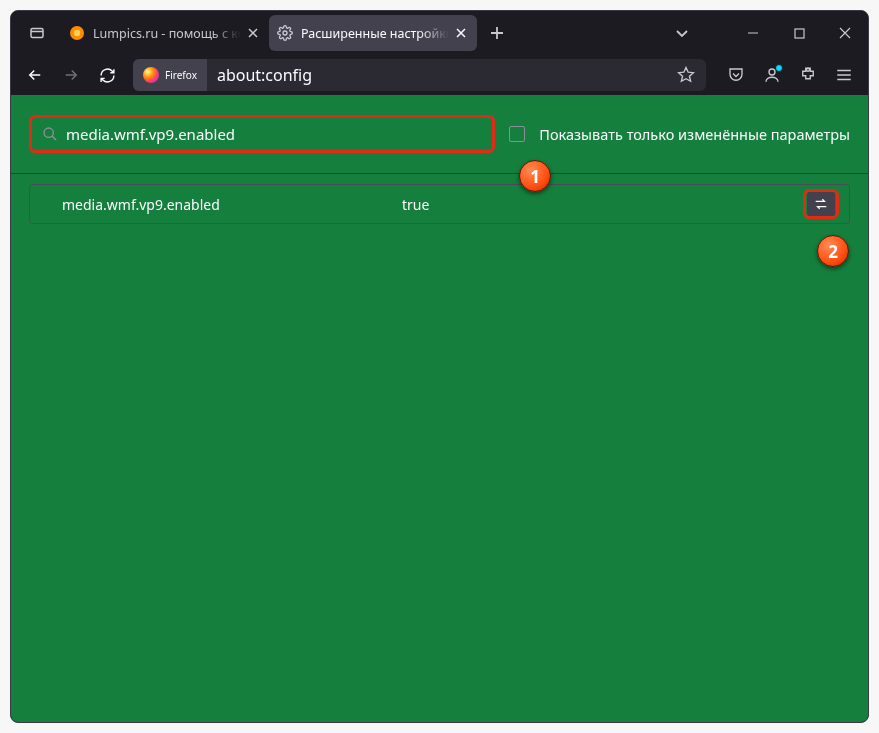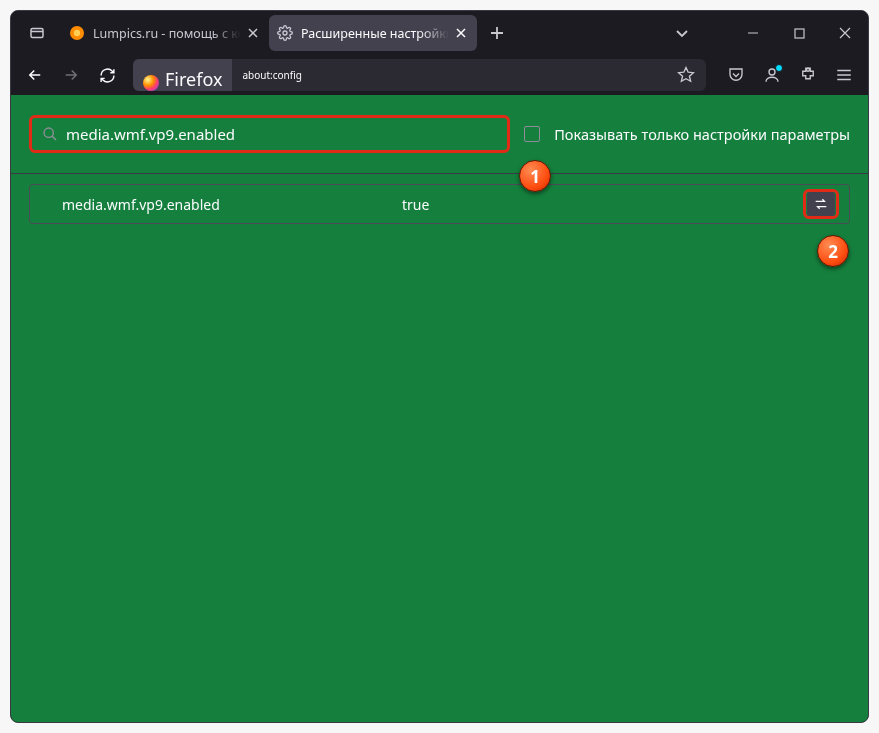--- a/index.html
+++ b/index.html
@@ -68,31 +68,31 @@
   .nav-btn { width:32px; height:32px; display:flex; align-items:center; justify-content:center; border-radius:4px; color:#fbfbfe;}
   .nav-btn.disabled { color:#6f6e77; }
   .urlbar {
     flex:1; height:32px; margin:0 6px;
     display:flex; align-items:center;
     background:#2b2a33; border-radius:6px;
     padding-right:6px;
     overflow:hidden;
   }
   .identity {
-    height:100%; display:flex; align-items:flex-end;
+    height:100%; display:flex; align-items:center;
     background:#42414d; border-radius:4px 0 0 4px;
     padding:0 10px; gap:6px;
-    font-size:18px;
+    font-size:10px;
   }
   .ff-logo { width:16px; height:16px; border-radius:50%;
     background: radial-gradient(circle at 30% 30%, #ffea80 5%, #ff9100 35%, #ff3d6a 60%, #8b3bff 95%);
   }
   .url-input {
     flex:1; background:transparent; border:none; outline:none;
-    color:#fbfbfe; font-size:10px; padding:0 10px;
+    color:#fbfbfe; font-size:16px; padding:0 10px;
     font-family:inherit;
   }
   .url-action { width:28px; height:28px; display:flex; align-items:center; justify-content:center; color:#c9c8d1;}
   .toolbar-right { display:flex; align-items:center; gap:4px; margin-left:4px; }
   .tool-btn { width:32px; height:32px; display:flex; align-items:center; justify-content:center; color:#c9c8d1; border-radius:4px; position:relative;}
   .account-dot { position:absolute; top:5px; right:5px; width:8px; height:8px; background:#00ddff; border-radius:50%; border:1.5px solid #1c1b22;}
 
   
   .content { background:#15803d; height:calc(100% - 84px); padding:18px 18px 0 18px; }
   .search-row { display:flex; align-items:center; gap:14px; height:42px; }
@@ -280,21 +280,21 @@
       <div class="search-wrap">
         <span class="search-icon">
           <svg width="16" height="16" viewBox="0 0 24 24" fill="none" stroke="#8f8e98" stroke-width="2">
               <circle cx="10" cy="10" r="7"></circle>
               <path d="M21 21l-6-6"></path>
             </svg>
         </span>
         <input class="search-input" value="media.wmf.vp9.enabled" style="">
       </div>
       <span class="checkbox"></span>
-      <span class="chk-label">Показывать только настройки параметры</span>
+      <span class="chk-label">Показывать только изменённые параметры</span>
       <div class="badge b1">
           <span>1</span>
         </div>
     </div>
 
     <div class="divider"></div>
 
     <div class="pref-row">
       <span class="pref-name">media.wmf.vp9.enabled</span>
       <span class="pref-value">true</span>

